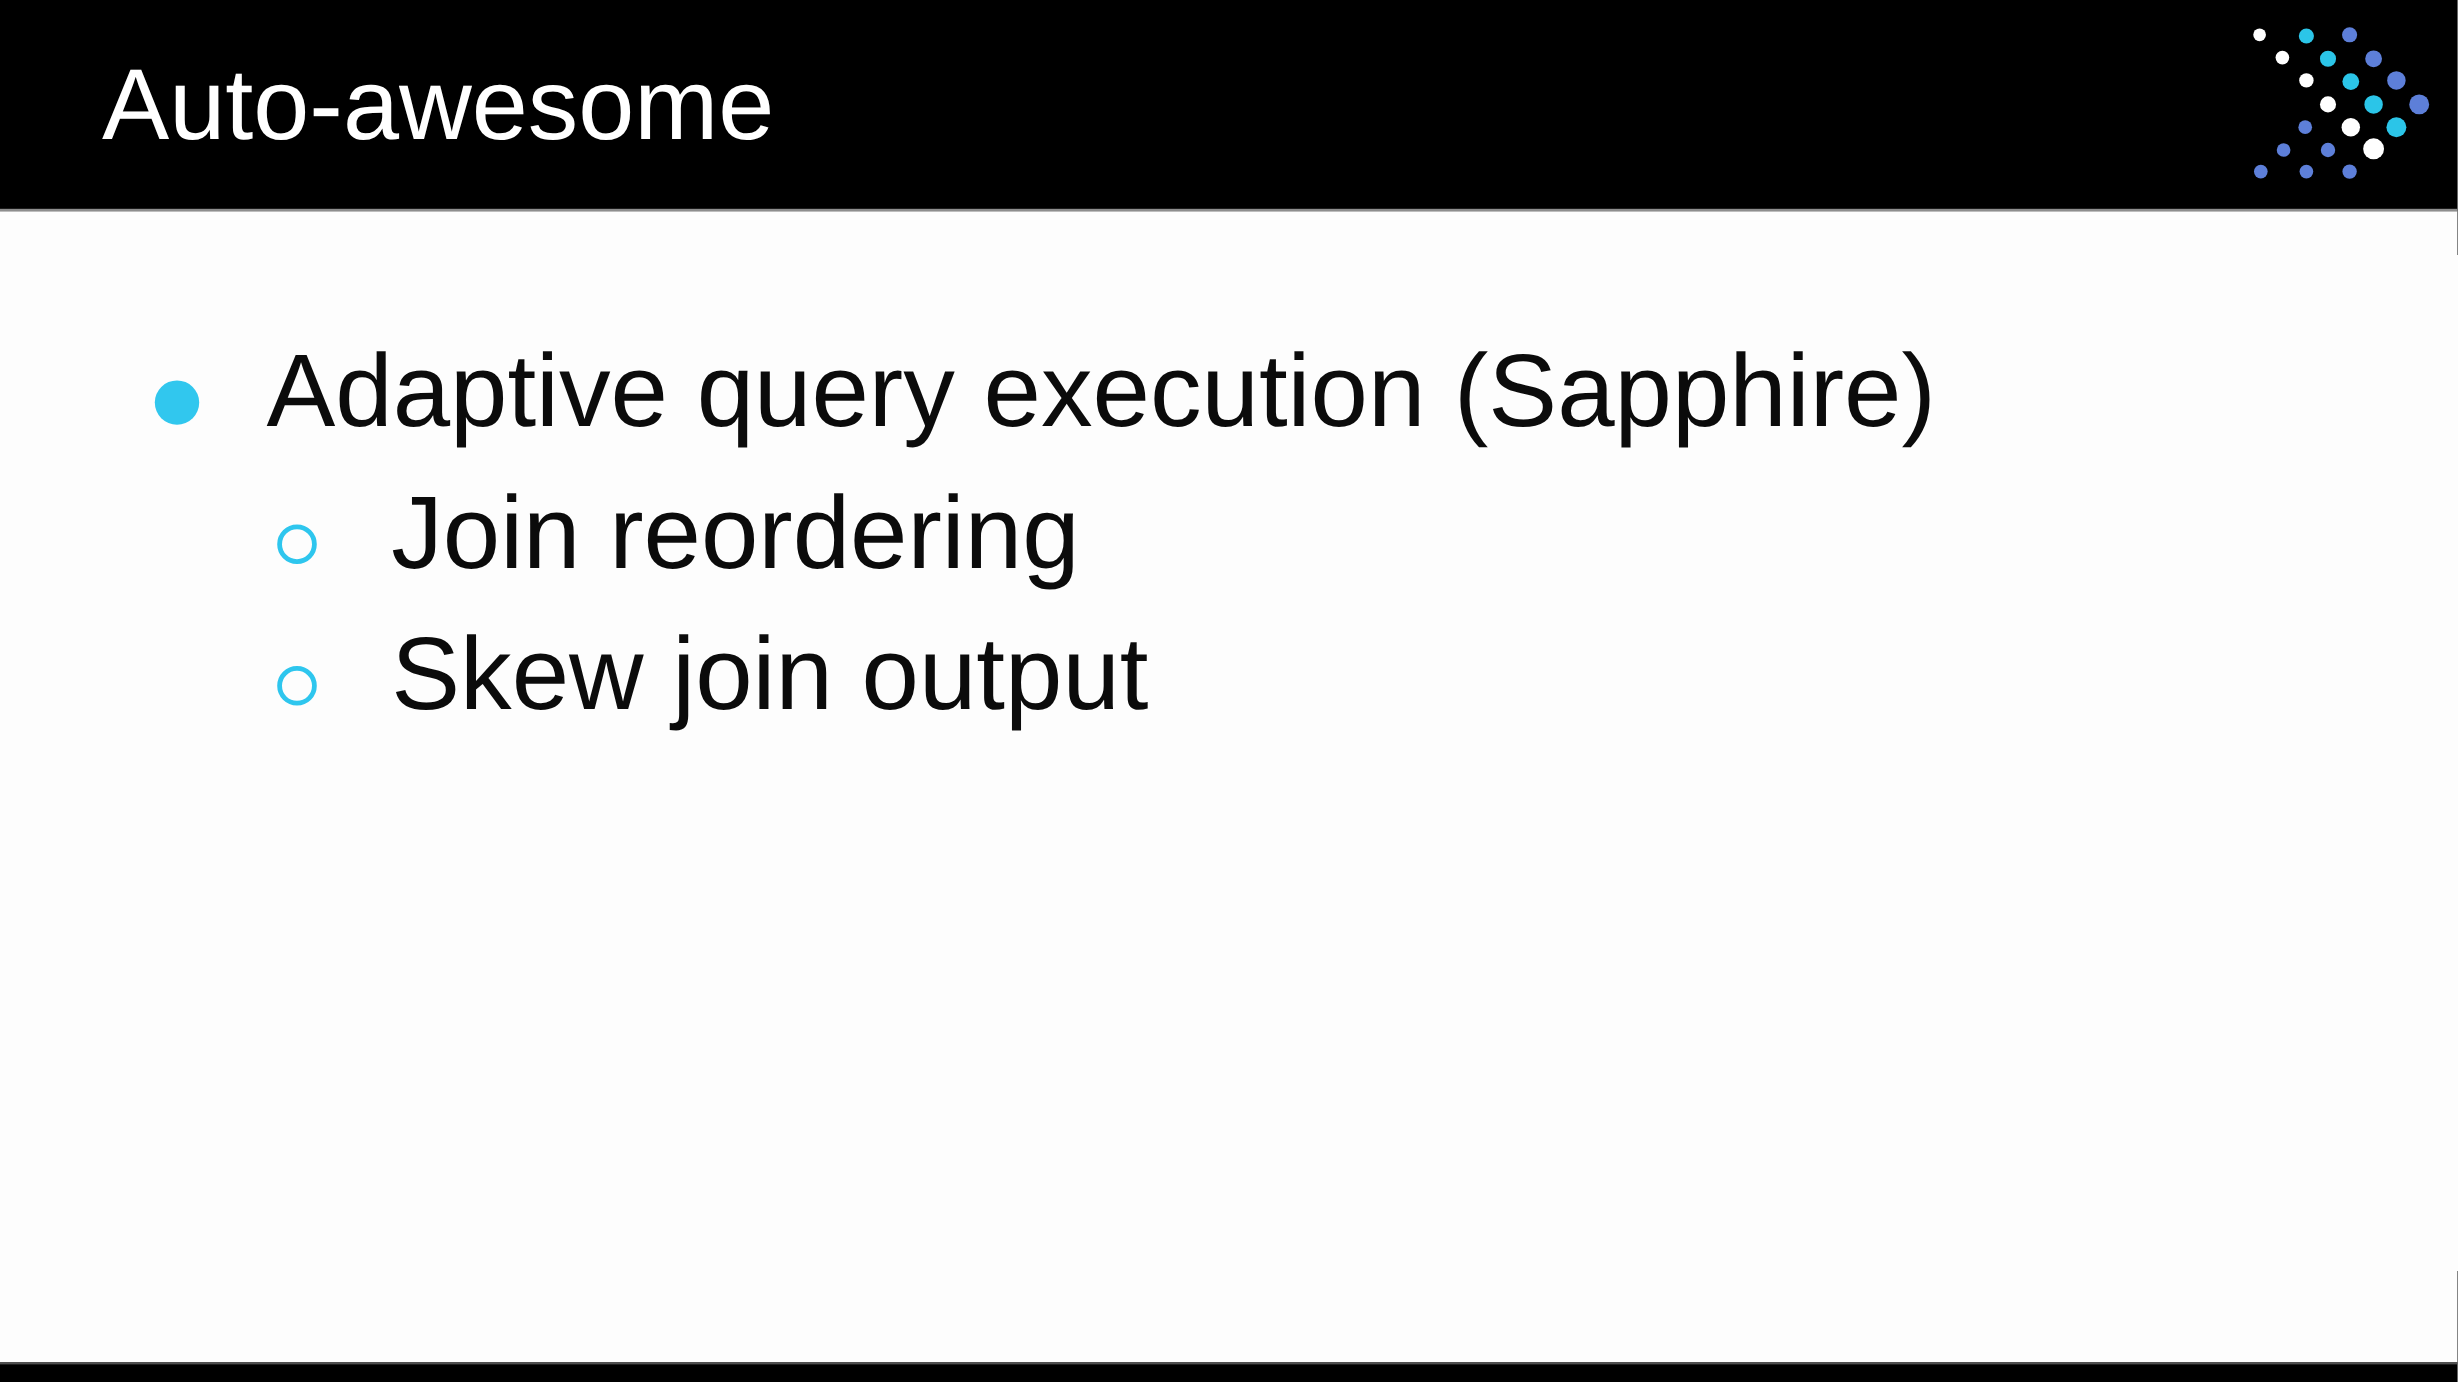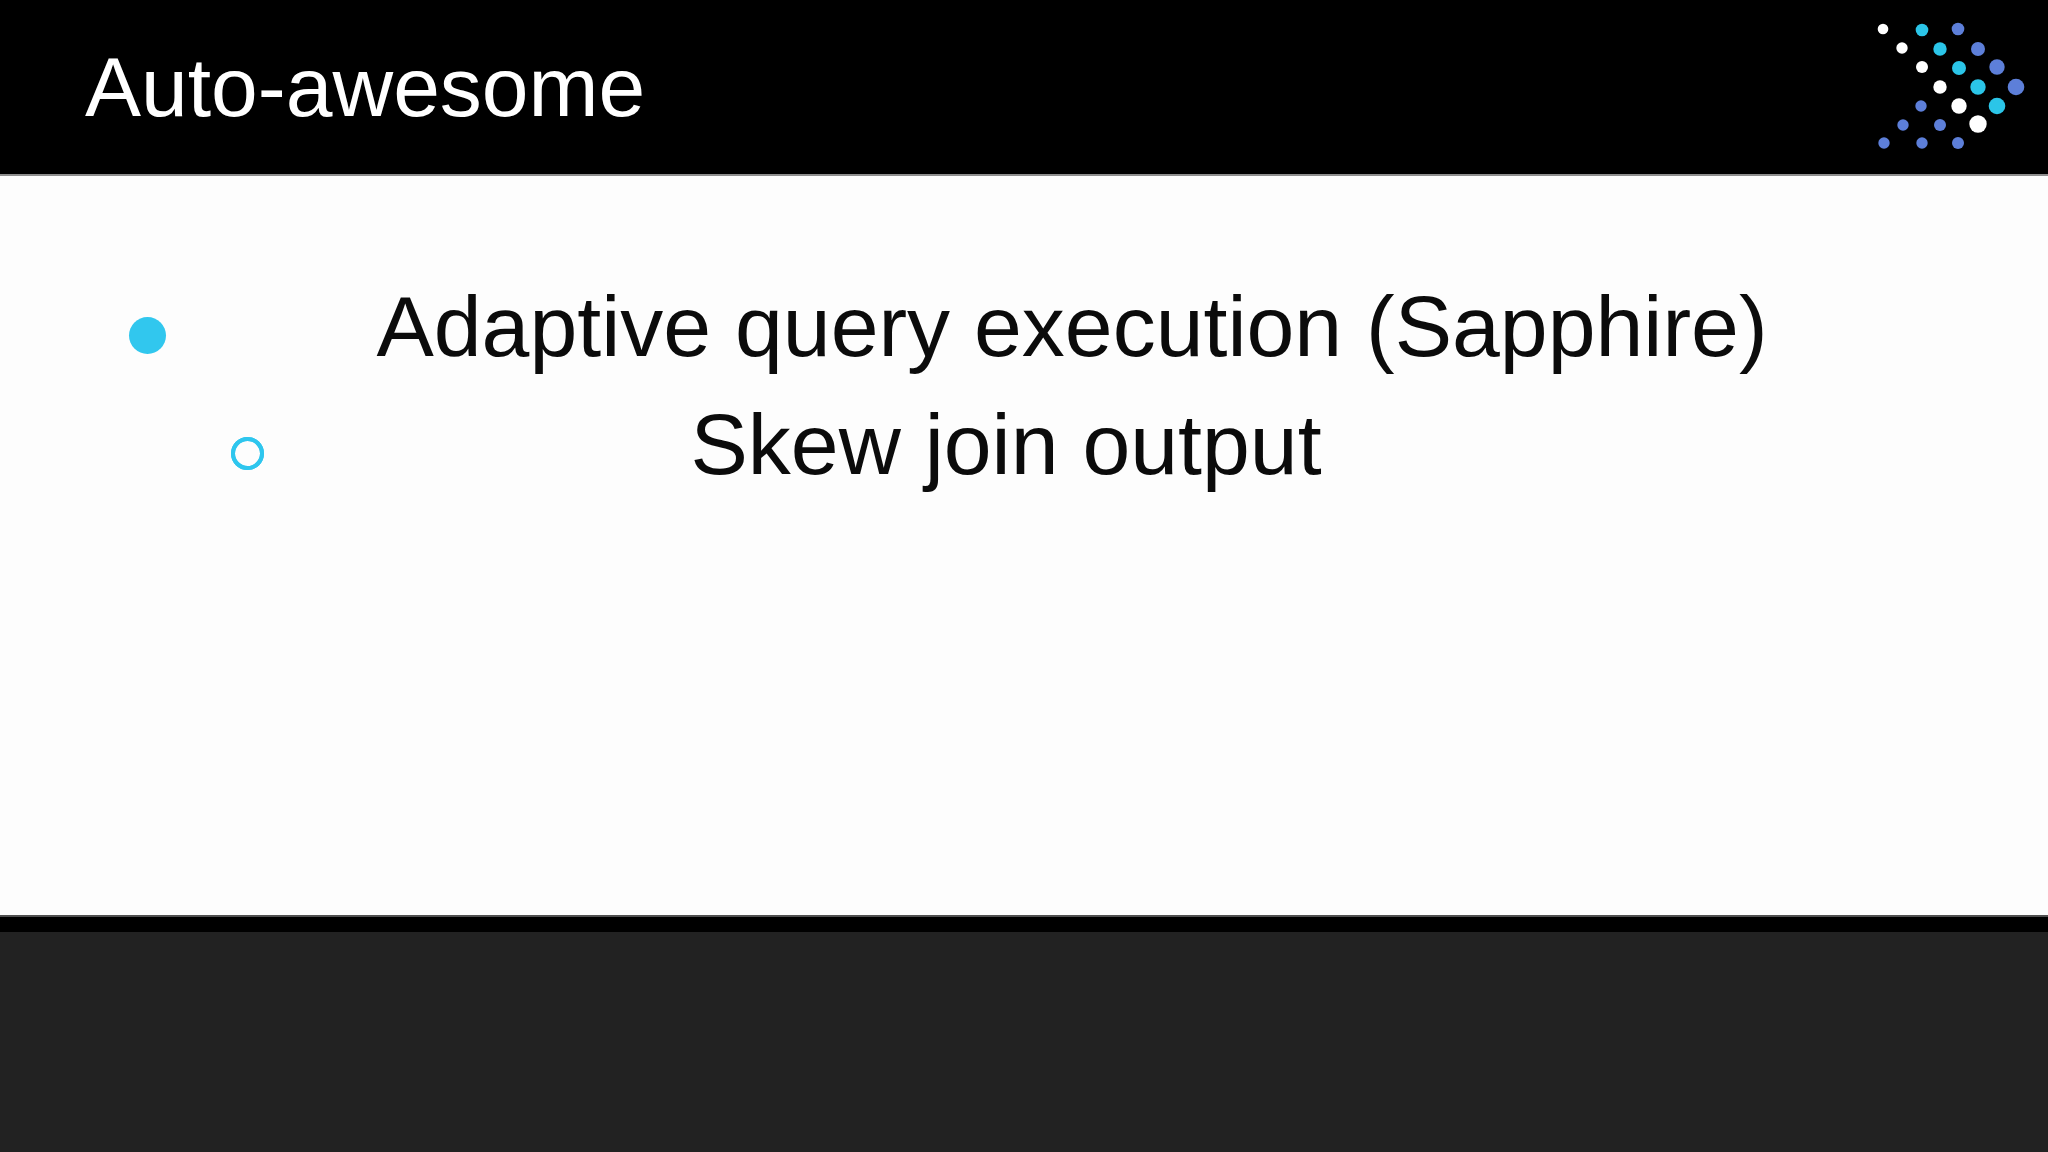--- a/index.html
+++ b/index.html
@@ -1,19 +1,19 @@
 <!DOCTYPE html>
 <html><head>
 <meta charset="utf-8">
 <style>
   html, body { margin: 0; padding: 0; background: #222; }
   .page {
     position: relative;
     width: 2048px;
-    height: 932px;
+    height: 1152px;
     background: #fdfdfd;
     overflow: hidden;
     font-family: "Liberation Sans", "DejaVu Sans", sans-serif;
   }
   
   .header {
     position: absolute;
     top: 0; left: 0; right: 0;
     height: 174px;
     background: #000000;
@@ -39,21 +39,21 @@
   
   .bullet-list {
     position: absolute;
     top: 267px;
     left: 0;
     width: 2048px;
     color: #0b0b0b;
     font-size: 86px;
     line-height: 118px;
   }
-  .row { position: relative; text-align: center; }
+  .row { position: relative; }
   .row .text { letter-spacing: 0px; }
   .lvl1 .text { margin-left: 222px; width: 1700px; }
   .lvl2 .text { margin-left: 326px; width: 1360px; }
   .marker-dot {
     position: absolute;
     left: 129px;
     top: 50px;
     width: 37px;
     height: 37px;
     border-radius: 50%;
@@ -114,20 +114,21 @@
   <div class="bullet-list">
 
     <div class="row lvl1">
       <span class="marker-dot"></span>
       <div class="text">Adaptive query execution (Sapphire)</div>
     </div>
 
 
     <div class="row lvl2">
       <span class="marker-ring"></span>
+      <div class="text">Join reordering</div>
     </div>
 
     <div class="row lvl2">
       <span class="marker-ring"></span>
       <div class="text">Skew join output</div>
     </div>
 
   </div>
 
   <div class="bottom-bar"></div>

